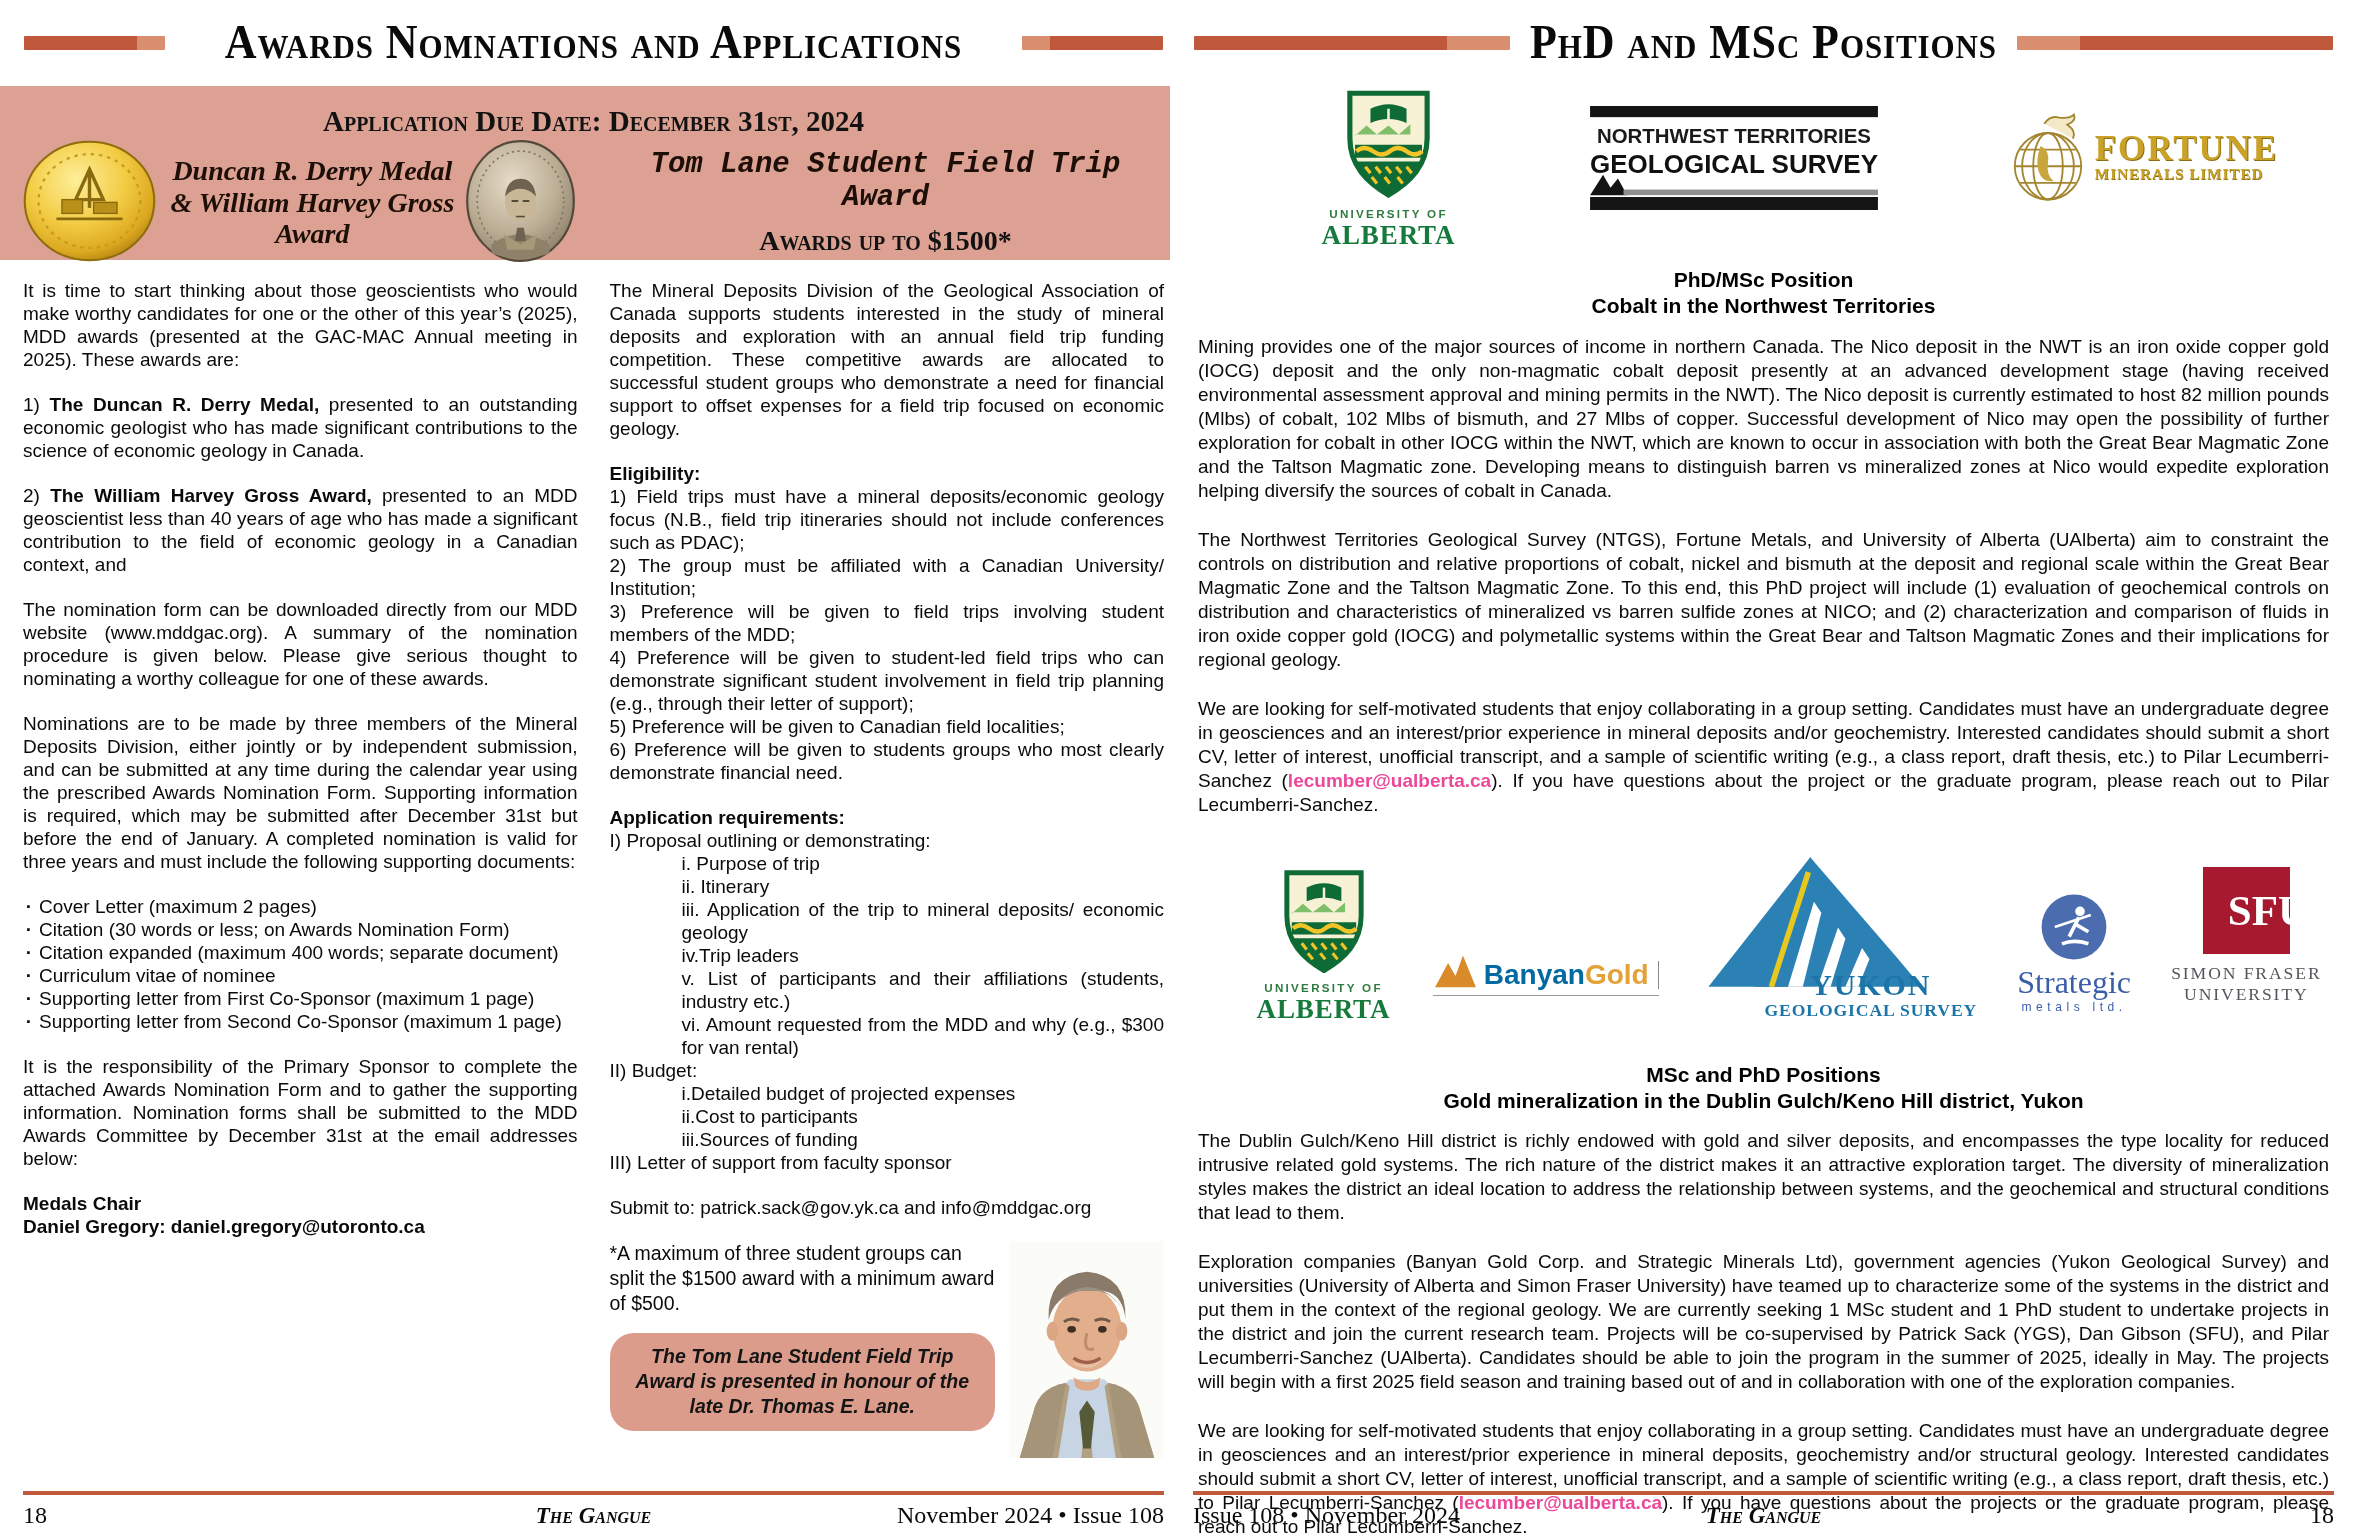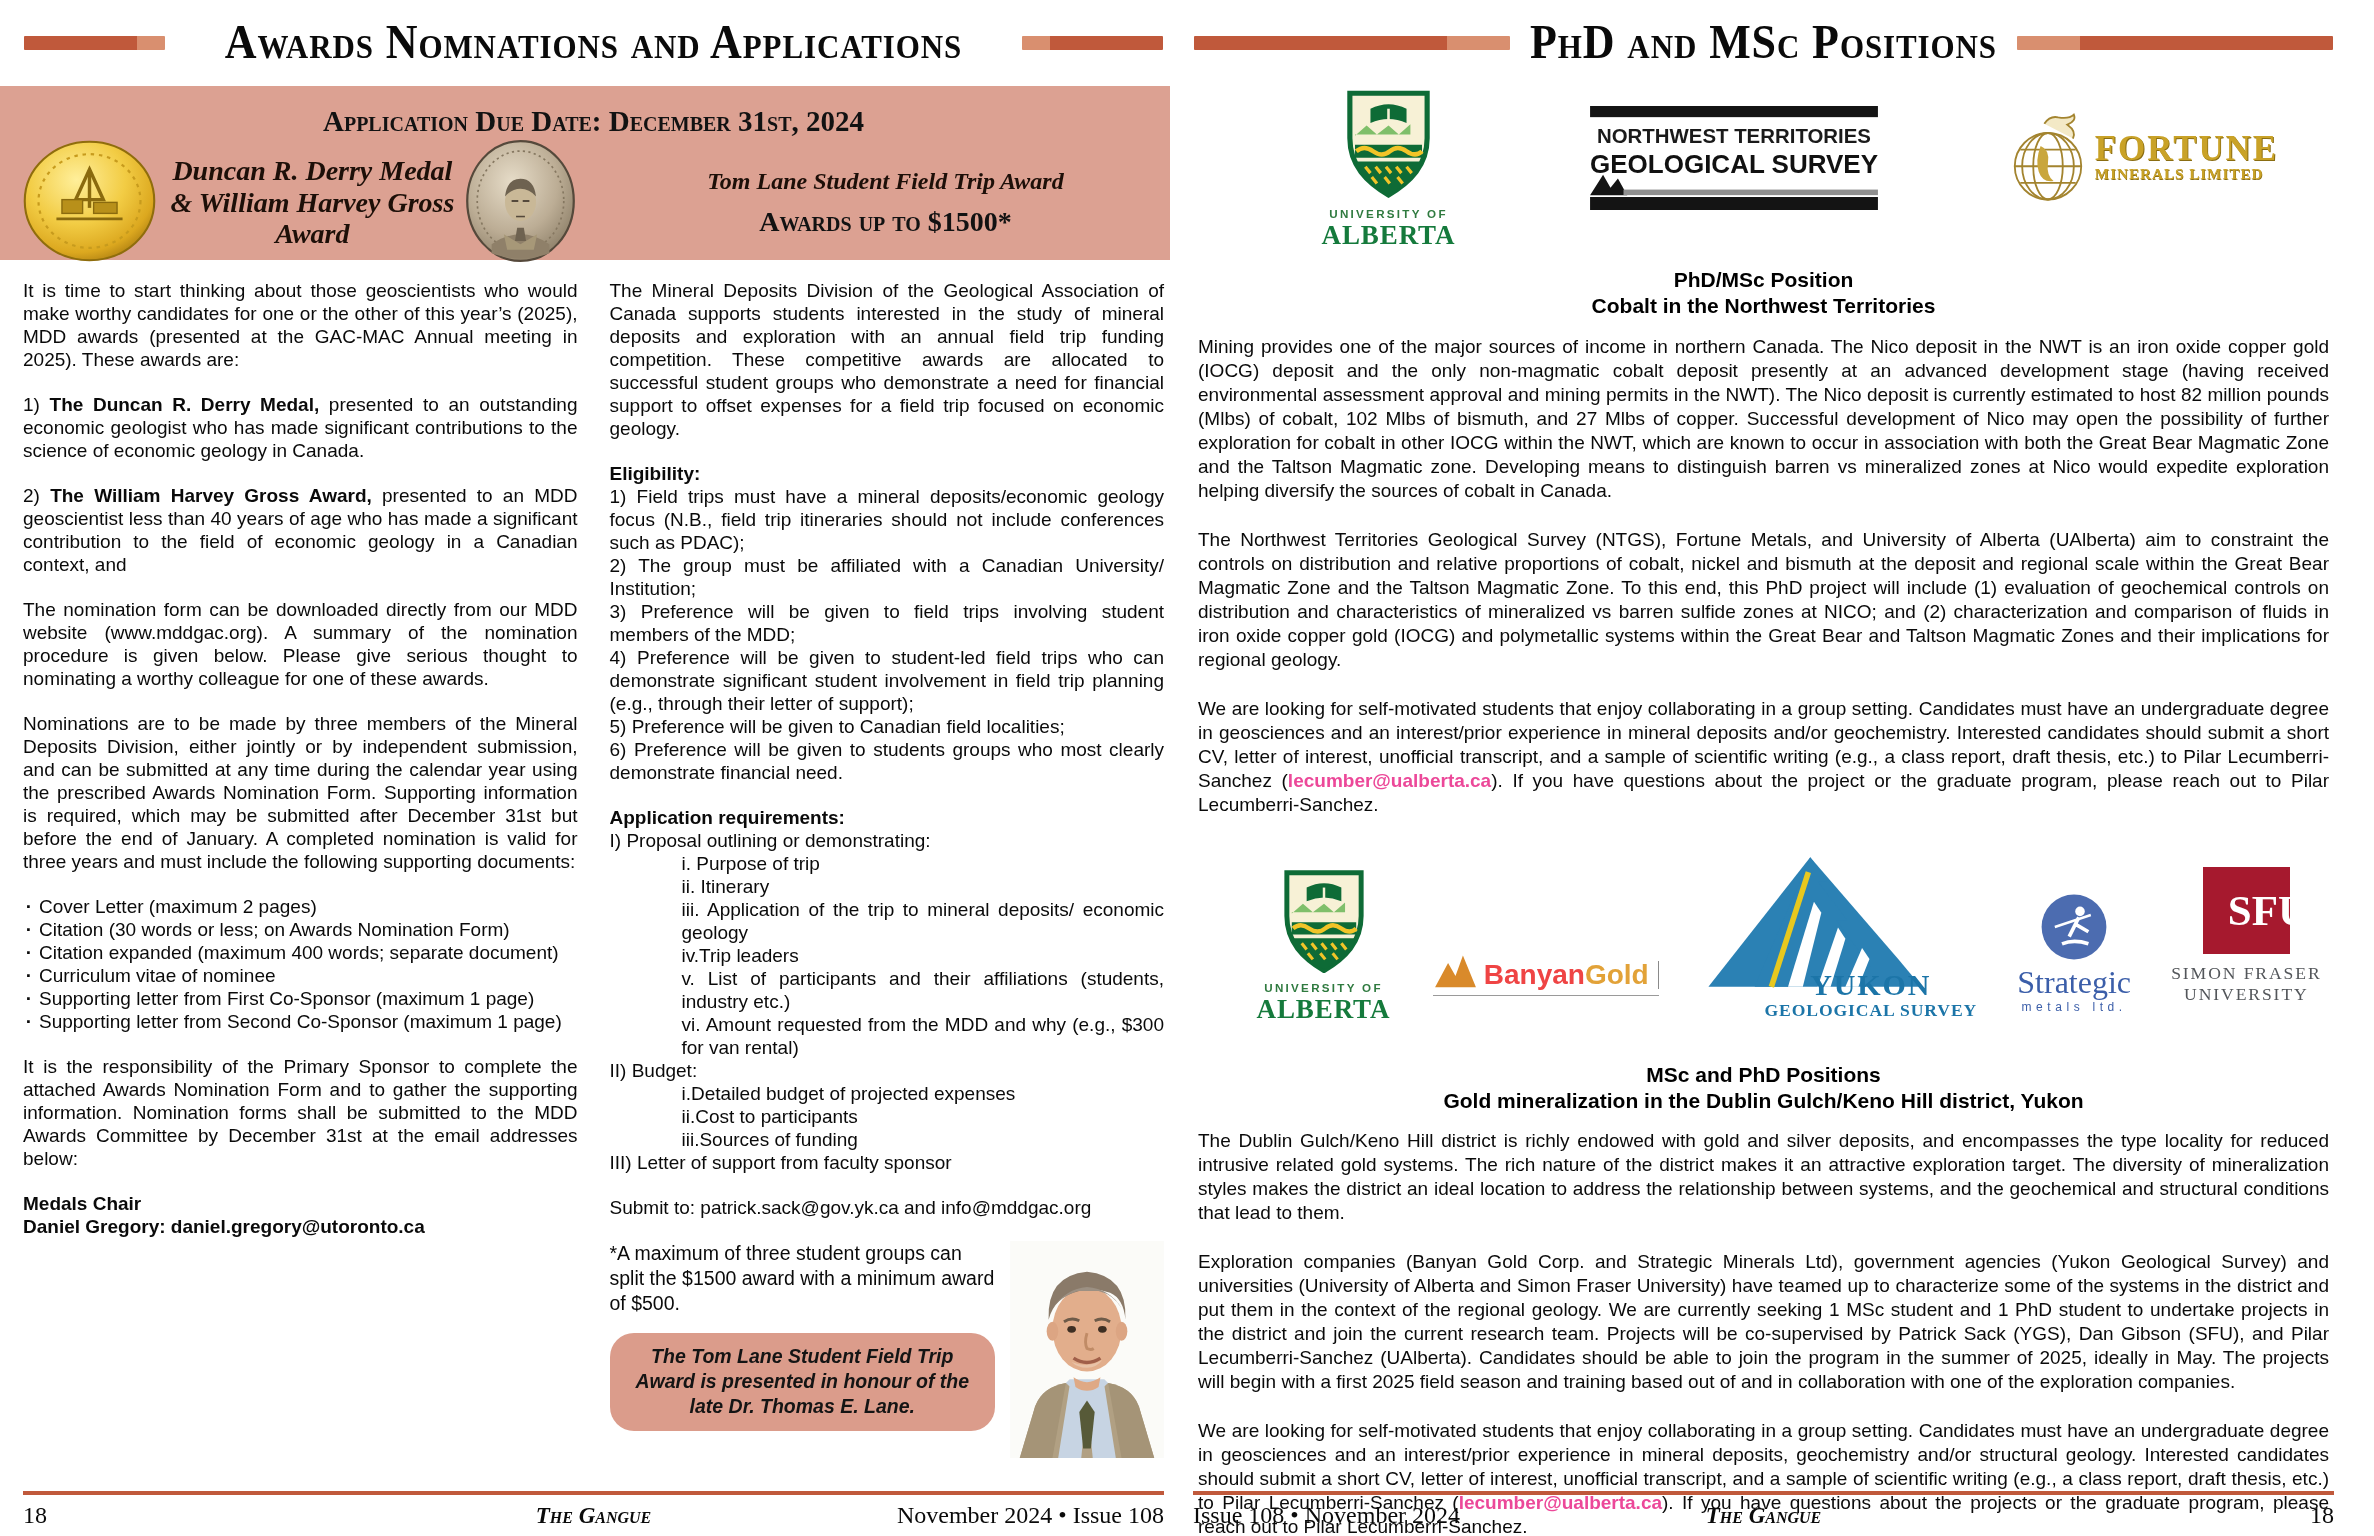--- a/index.html
+++ b/index.html
@@ -23,21 +23,21 @@
 
   
   .banner { position:absolute; top:86px; left:0; width:1187px; height:174px; background:#DCA192; }
   .due-date { text-align:center; padding-top:19px; font-family:"Liberation Serif", serif; font-variant:small-caps;
      font-weight:700; font-size:29px; color:#121212; }
   .banner-row { display:flex; align-items:center; padding:0 20.4px; margin-top:0px; }
   .medal { flex:0 0 auto; }
   .derry-title { flex:0 0 306px; text-align:center; font-family:"Liberation Serif", serif; font-style:italic;
      font-weight:700; font-size:28px; line-height:1.12; color:#1d0f08; }
   .tomlane-block { flex:1; text-align:center; padding-left:28px; }
-  .tomlane-title { font-family:Liberation Serif, serif; font-style:italic; font-weight:700; font-size:24px; color:#1d0f08; }
+  .tomlane-title { font-family:Liberation Mono, monospace; font-style:italic; font-weight:700; font-size:29px; color:#1d0f08; }
   .tomlane-sub { margin-top:11px; font-family:"Liberation Serif", serif; font-variant:small-caps; font-weight:700;
      font-size:28px; color:#121212; }
 
   
   .cols { position:absolute; top:279px; left:23px; right:23px; display:flex; gap:32px; }
   .col { flex:1 1 0; font-size:19px; line-height:23px; text-align:justify; color:#0a0a0a; }
   .col p { margin-bottom:22px; }
   .b { font-weight:700; }
   .bullet { position:relative; padding-left:16px; }
   .bullet::before { content:"\00B7"; position:absolute; left:2.8px; font-weight:700; }
@@ -79,21 +79,21 @@
 
   .nwt-logo { width:288px; margin-top:16.7px; }
 
   .fortune-logo { display:flex; align-items:center; gap:7.4px; margin-top:20.4px; }
   .fortune-name { font-family:"Liberation Serif", serif; font-weight:700; font-size:35px; letter-spacing:1.9px;
       color:#C9A227; text-shadow:0.9px 0.9px 0 #8a6d12; line-height:.95; }
   .fortune-sub { font-family:"Liberation Serif", serif; font-weight:700; font-size:15.3px; letter-spacing:0.9px; color:#C9A227; text-shadow:0.5px 0.5px 0 #8a6d12; }
 
   .banyan-logo { display:flex; align-items:flex-end; gap:5.6px; border-bottom:1.9px solid #9a9a9a; padding-bottom:5.6px; position:relative; top:26px; }
   .banyan-text { font-size:28px; font-weight:700; line-height:1; padding-right:9.3px; border-right:1.9px solid #8a8a8a; }
-  .banyan-p1 { color:#ef4444; } .banyan-p2 { color:#E2A238; }
+  .banyan-p1 { color:#0369a1; } .banyan-p2 { color:#E2A238; }
 
   .yukon-logo { position:relative; width:278px; height:199px; }
   .yukon-text { position:absolute; right:0; bottom:26px; text-align:center; color:#1C75A8; }
   .yukon-l1 { font-family:"Liberation Serif", serif; font-weight:700; font-size:30px; letter-spacing:1.9px; line-height:1; }
   .yukon-l2 { font-family:"Liberation Serif", serif; font-weight:700; font-size:17.6px; letter-spacing:0.9px; }
 
   .strategic-logo { text-align:center; position:relative; top:5.6px; }
   .strategic-name { font-family:"Liberation Serif", serif; font-size:32px; color:#3B5EA9; line-height:1.05; }
   .strategic-sub { font-size:12px; letter-spacing:4.6px; color:#3B5EA9; }
 

